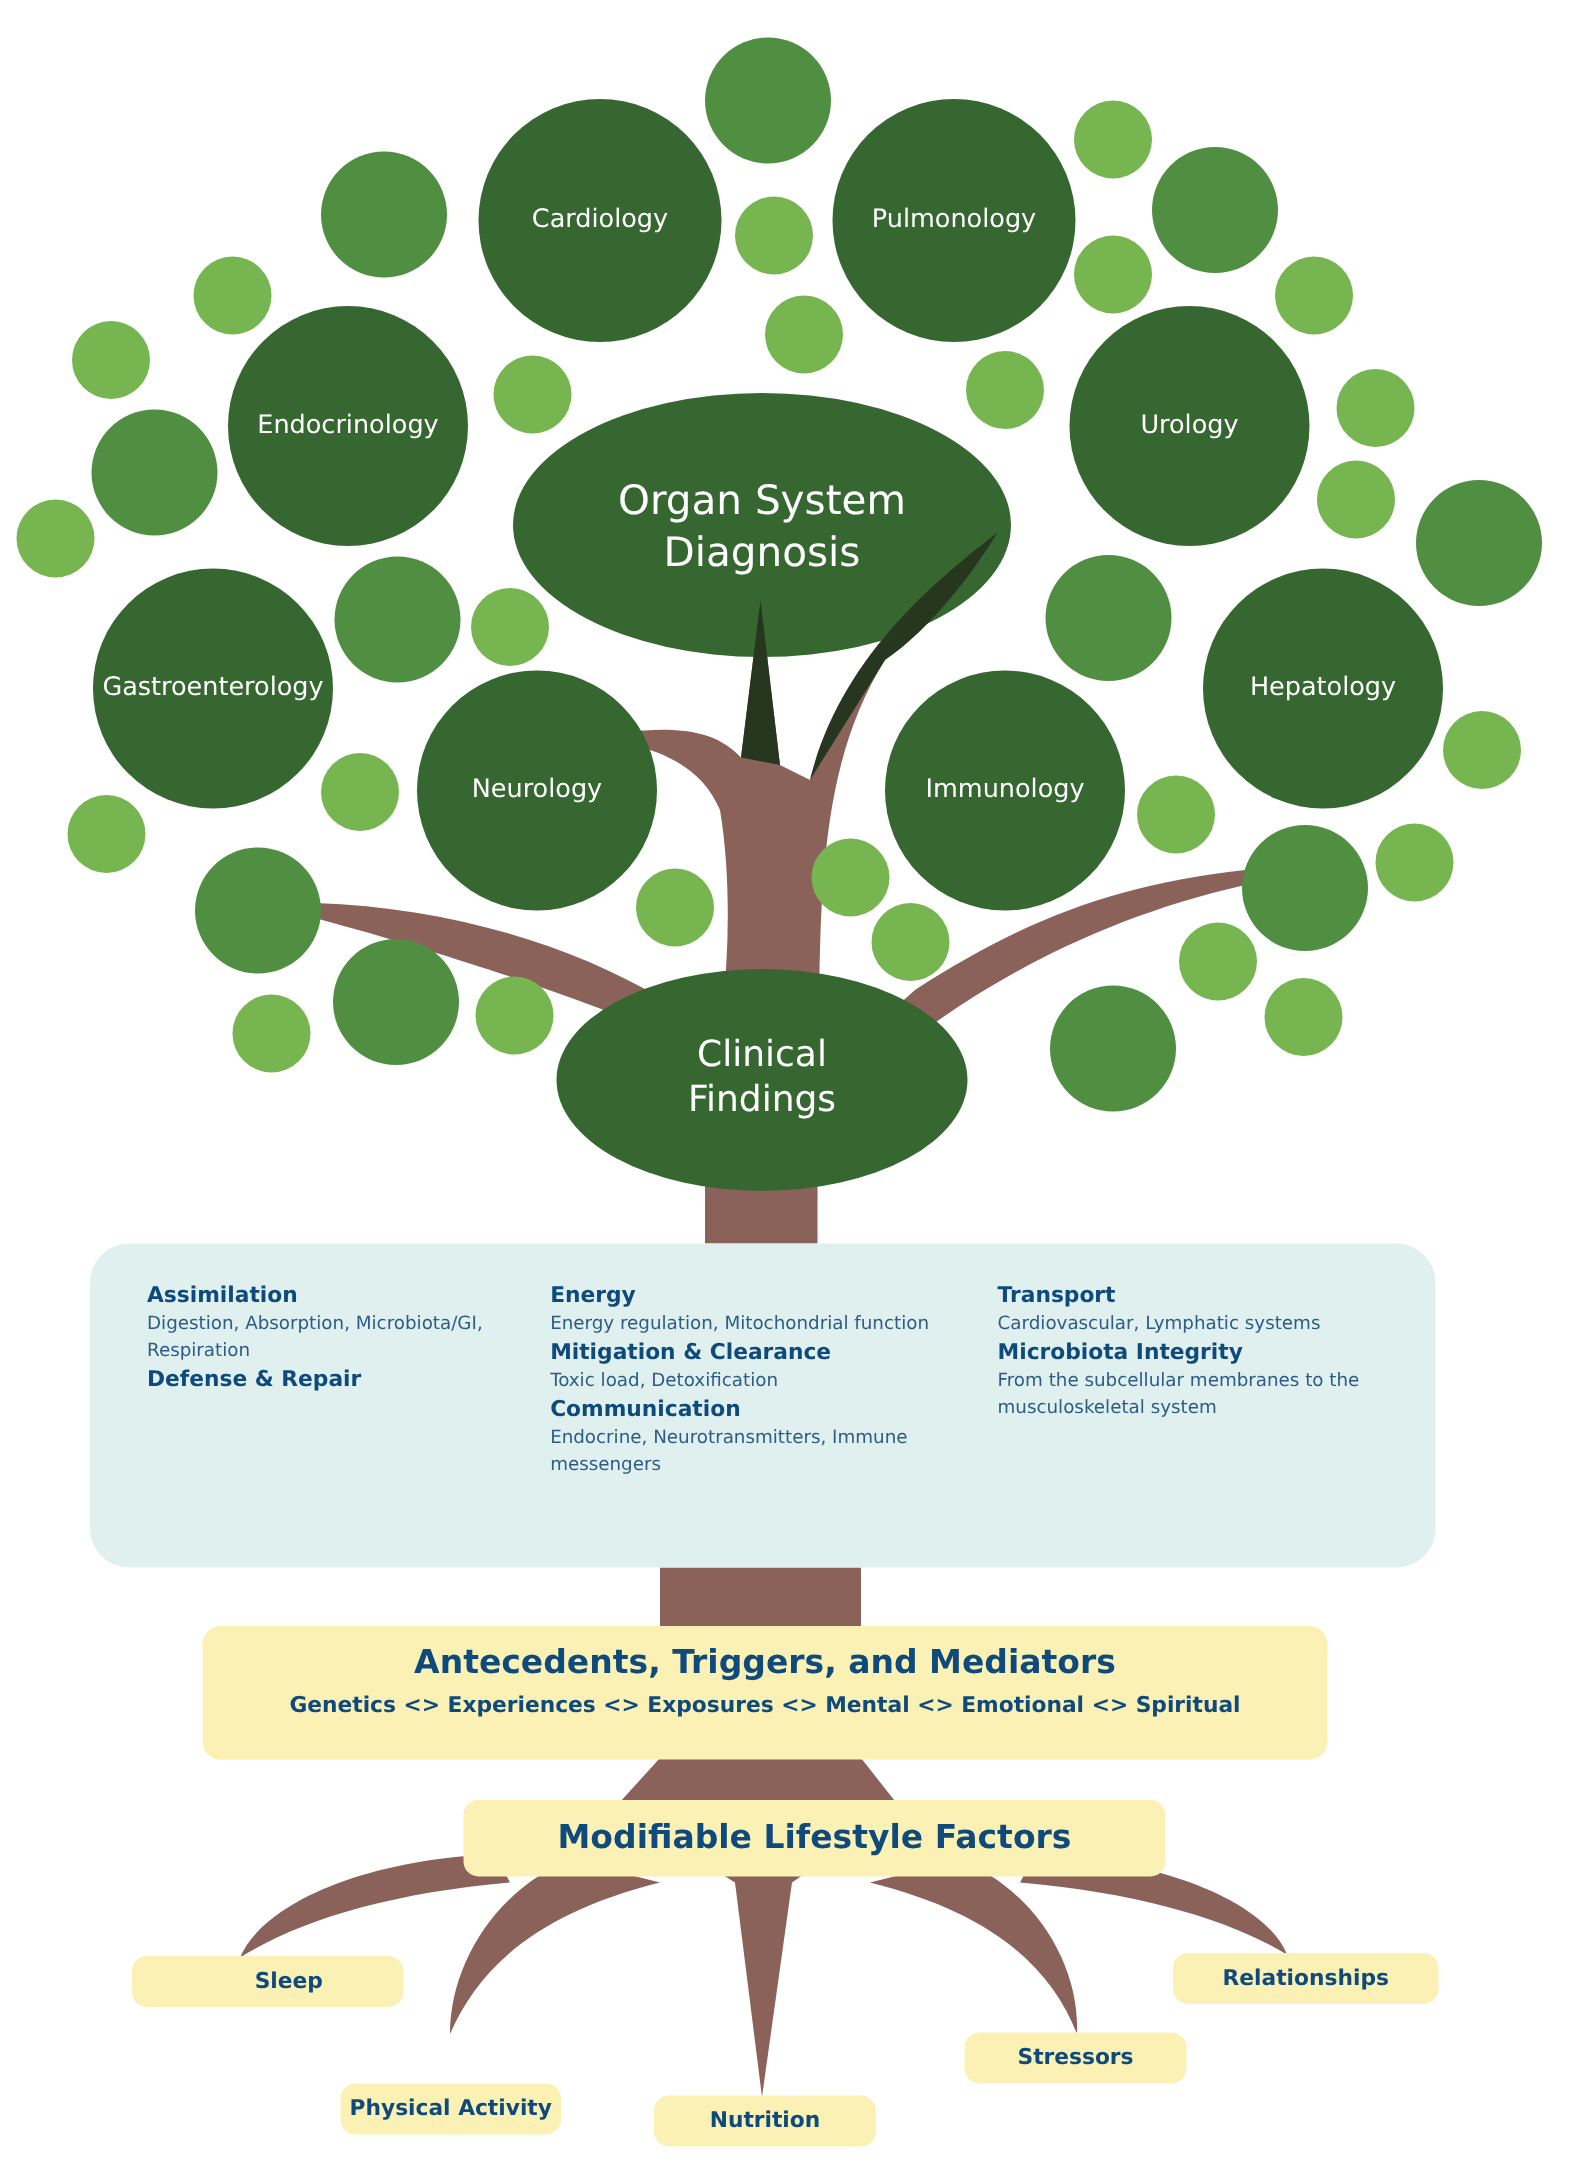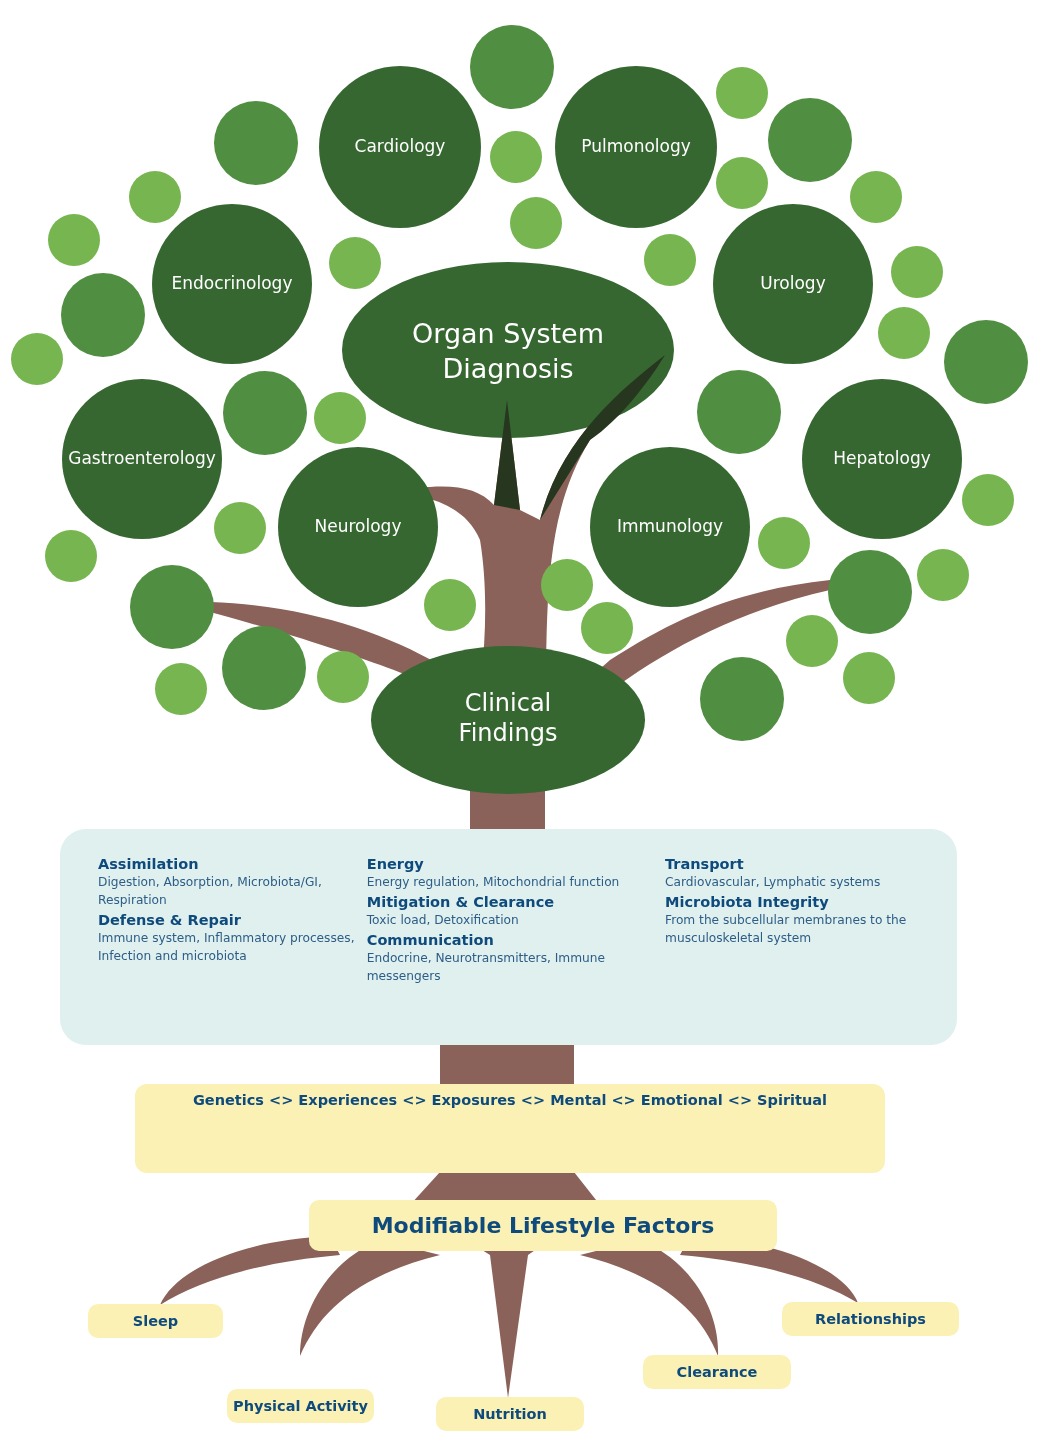--- a/index.html
+++ b/index.html
@@ -27,21 +27,21 @@
   .atm-sub { color: #0e4a7c; font-size: 14.5px; font-weight: bold; margin-top: 8px; }
   .mlf-box {
     position: absolute; left: 309px; top: 1200px; width: 468px; height: 51px;
     background: #fbf1b5; border-radius: 10px; text-align: center;
     color: #0e4a7c; font-size: 22px; font-weight: bold; line-height: 51px;
   }
   .factor {
     position: absolute; background: #fbf1b5; border-radius: 10px; height: 34px;
     color: #0e4a7c; font-size: 14.5px; font-weight: bold; line-height: 34px; text-align: center;
   }
-  .f-sleep { left: 88px; top: 1304px; width: 135px; }
+  .f-sleep { left: 88px; top: 1304px; width: 153px; padding-left: 28px; }
   .f-phys { left: 227px; top: 1355px; width: 147px; margin-top: 34px; }
   .f-nutr { left: 436px; top: 1397px; width: 148px; }
   .f-stress { left: 643px; top: 1355px; width: 148px; }
   .f-rel { left: 782px; top: 1302px; width: 177px; }
 </style>
 </head>
 <body>
 
 <svg id="tree-svg" viewBox="0 0 1054 1453" xmlns="http://www.w3.org/2000/svg">
 
@@ -147,42 +147,42 @@
     <text class="node-label" x="508" y="734" font-size="24">Findings</text>
   </g>
 </svg>
 
 <div class="core-box">
   <div class="core-cols" id="core-cols">
     <div class="core-col c1">
       <div class="sys-name">Assimilation</div>
       <div class="sys-desc">Digestion, Absorption, Microbiota/GI, Respiration</div>
       <div class="sys-name">Defense &amp; Repair</div>
-      <div class="sys-desc">Immune system, Inflammatory processes, Infection and microbiota</div>
     </div>
     <div class="core-col c2">
       <div class="sys-name">Energy</div>
       <div class="sys-desc">Energy regulation, Mitochondrial function</div>
       <div class="sys-name">Mitigation &amp; Clearance</div>
       <div class="sys-desc">Toxic load, Detoxification</div>
       <div class="sys-name">Communication</div>
       <div class="sys-desc">Endocrine, Neurotransmitters, Immune messengers</div>
     </div>
     <div class="core-col c3">
       <div class="sys-name">Transport</div>
       <div class="sys-desc">Cardiovascular, Lymphatic systems</div>
       <div class="sys-name">Microbiota Integrity</div>
       <div class="sys-desc">From the subcellular membranes to the musculoskeletal system</div>
     </div>
   </div>
 </div>
 
 <div class="atm-box">
+  <div class="atm-title">Antecedents, Triggers, and Mediators</div>
   <div class="atm-sub">Genetics &lt;&gt; Experiences &lt;&gt; Exposures &lt;&gt; Mental &lt;&gt; Emotional &lt;&gt; Spiritual</div>
 </div>
 
 <div class="mlf-box">Modifiable Lifestyle Factors</div>
 
 <div class="factor f-sleep">Sleep</div>
 <div class="factor f-phys">Physical Activity</div>
 <div class="factor f-nutr">Nutrition</div>
-<div class="factor f-stress">Clearance</div>
+<div class="factor f-stress">Stressors</div>
 <div class="factor f-rel">Relationships</div>
 
 </body></html>

